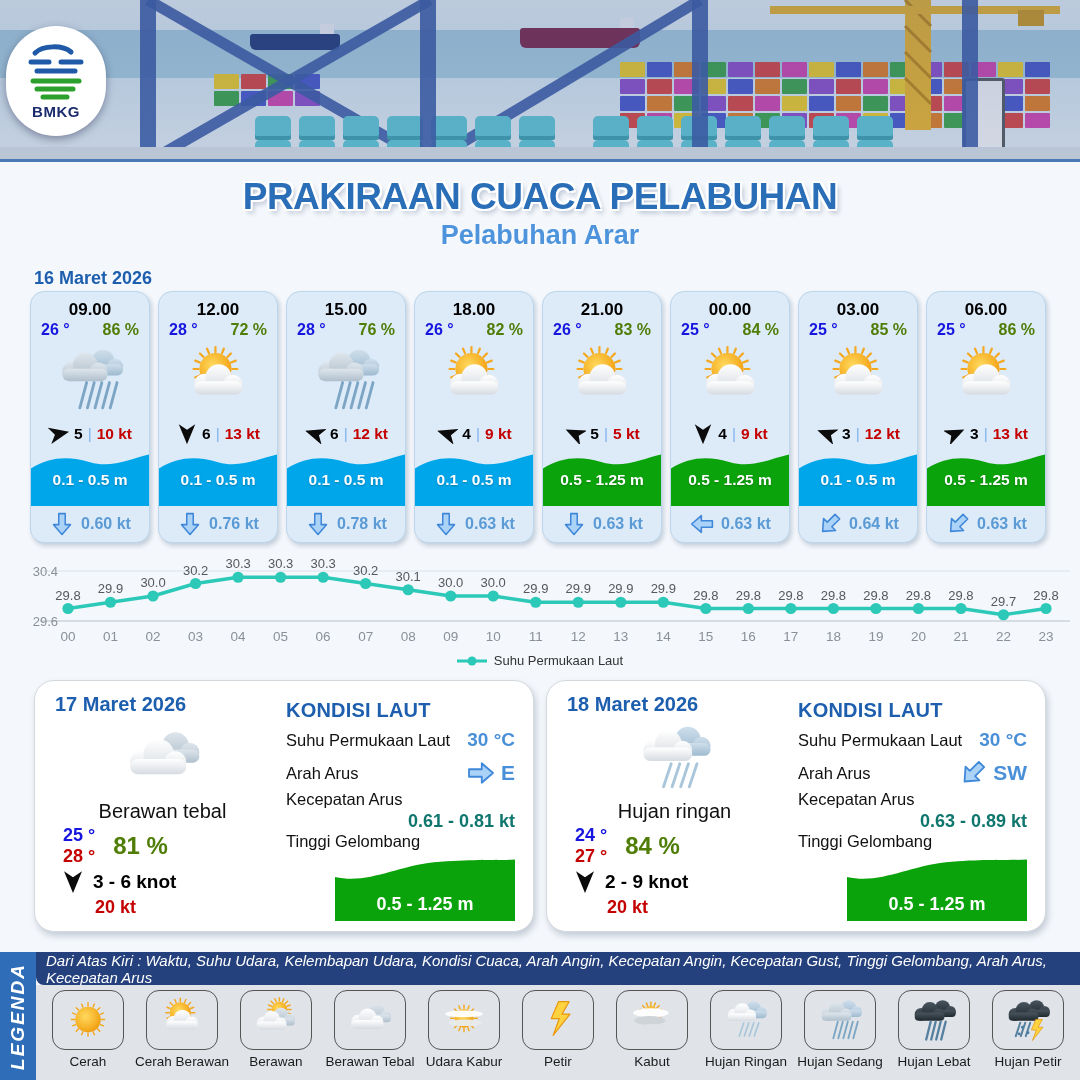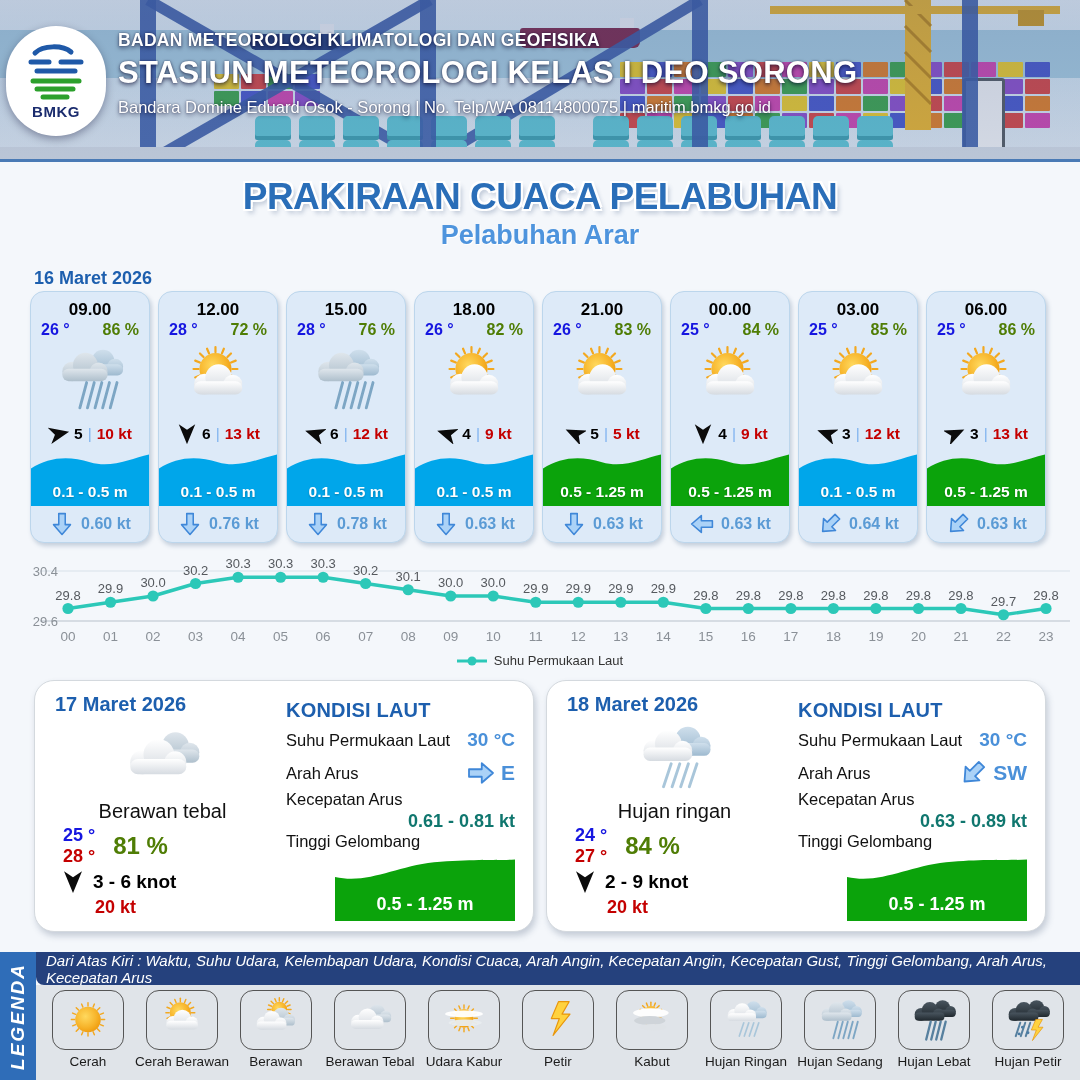--- a/index.html
+++ b/index.html
@@ -50,21 +50,21 @@
     display:flex; flex-direction:column; }
   .hc-time { text-align:center; font-size:17px; font-weight:bold; color:#000; margin-top:8px; }
   .hc-temps { display:flex; justify-content:space-between; padding:1px 10px 0 10px; font-size:16px; font-weight:bold; }
   .hc-t { color:#1616e0; } .hc-h { color:#4f7d05; }
   .hc-icon { height:82px; display:flex; align-items:center; justify-content:center; }
   .hc-wind { display:flex; align-items:center; justify-content:center; gap:4px; font-size:15.5px; font-weight:bold; height:26px; }
   .hc-wind .sep { color:#7fb3ef; font-weight:normal; margin:0 1px; }
   .hc-wind .gust { color:#c40000; }
   .hc-wave { position:relative; height:58px; margin-top:auto; }
   .hc-wave svg { position:absolute; inset:0; width:100%; height:100%; }
-  .hc-wave .wtxt { position:absolute; left:0; right:0; bottom:5px; text-align:center; color:#fff;
+  .hc-wave .wtxt { position:absolute; left:0; right:0; bottom:17px; text-align:center; color:#fff;
     font-weight:bold; font-size:15.5px; text-shadow:0 1px 2px rgba(0,0,0,.25); }
   .hc-current { height:36px; display:flex; align-items:center; justify-content:center; gap:6px;
     color:#5b9bd5; font-size:16px; font-weight:bold; }
 
   
   .chart-wrap { margin-top:8px; }
   .chart-legend { display:flex; align-items:center; justify-content:center; gap:7px; font-size:13px; color:#333; margin-top:-2px; }
 
   
   .dcards { display:flex; gap:12px; margin:12px 34px 0 34px; }
@@ -272,25 +272,20 @@
         <path d="M8,19 H26 M38,19 H58"></path>
         <path d="M14,28 H52"></path>
       </g>
       <g stroke="#2ca02c" stroke-width="5" stroke-linecap="round" fill="none">
         <path d="M10,38 H56"></path>
         <path d="M14,46 H50"></path>
         <path d="M20,54 H44"></path>
       </g>
     </svg>
     <div class="bmkg-label">BMKG</div>
-  </div>
-  <div class="hdr-text">
-    <div class="hdr-line1">BADAN METEOROLOGI KLIMATOLOGI DAN GEOFISIKA</div>
-    <div class="hdr-line2">STASIUN METEOROLOGI KELAS I DEO SORONG</div>
-    <div class="hdr-line3">Bandara Domine Eduard Osok - Sorong | No. Telp/WA 08114800075 | maritim.bmkg.go.id</div>
   </div>
 </div>
 
 <div class="title-main">PRAKIRAAN CUACA PELABUHAN</div>
 <div class="title-sub">Pelabuhan Arar</div>
 <div class="valid-row">
 </div>
 
 <div class="date-label">16 Maret 2026</div>
 

